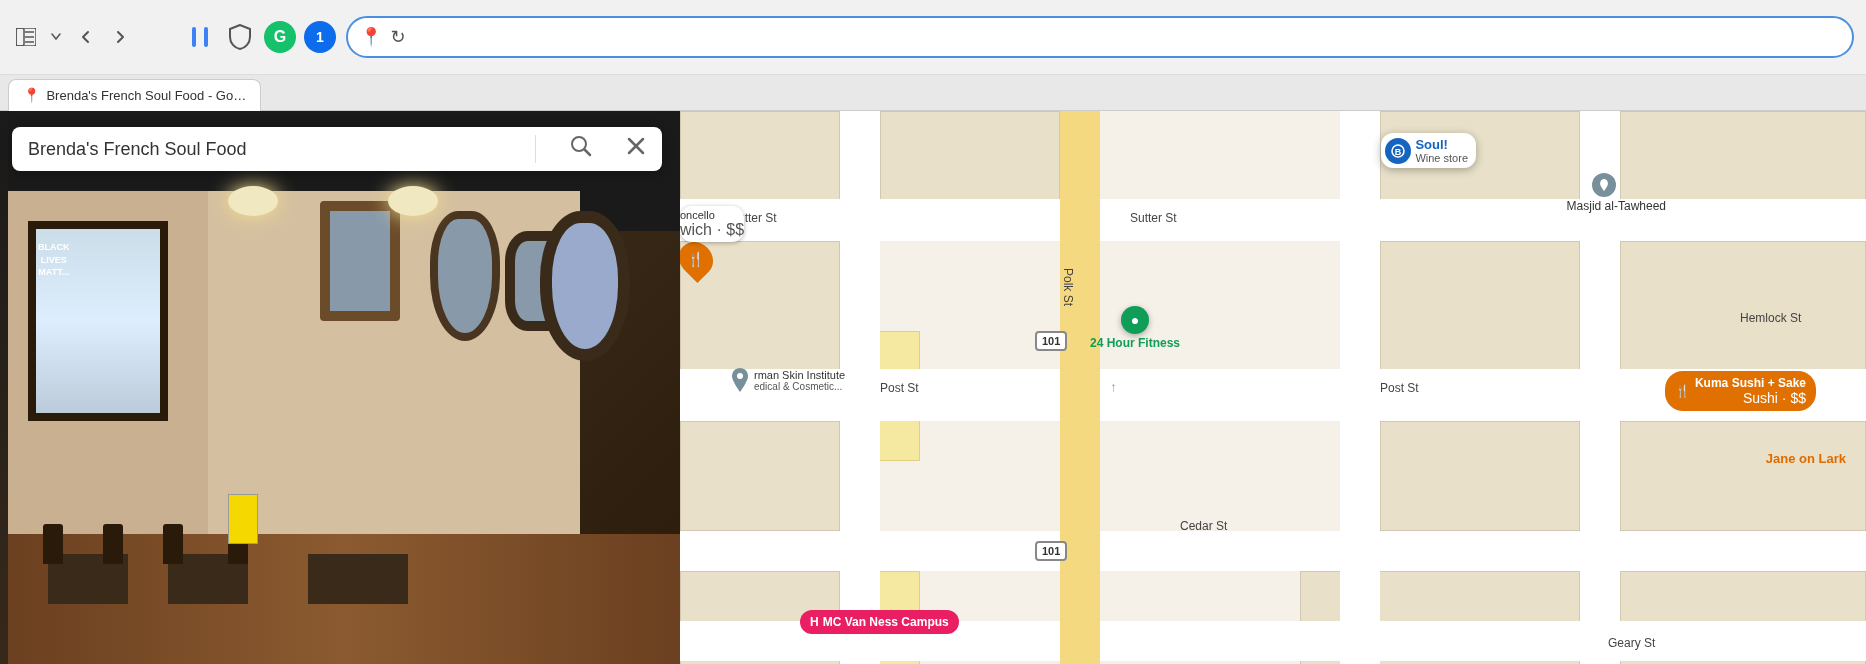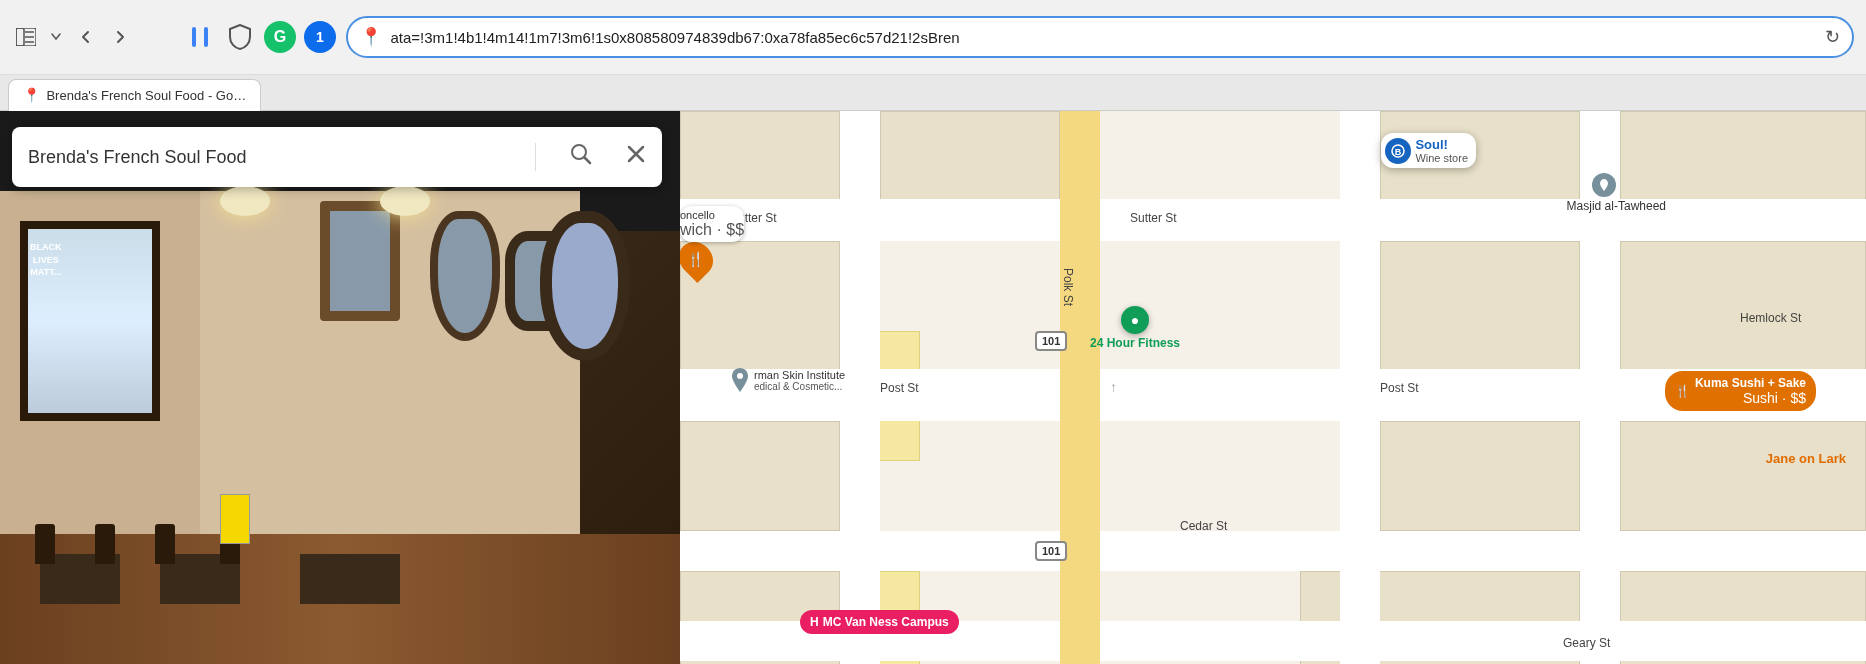--- a/index.html
+++ b/index.html
@@ -181,21 +181,21 @@
       flex-shrink: 0;
       background: #2a2a2a;
     }
 
     
     .search-box {
       position: absolute;
       top: 16px;
       left: 12px;
       width: 650px;
-      height: 60px;
+      height: 44px;
       background: white;
       border-radius: 8px;
       box-shadow: 0 2px 12px rgba(0,0,0,0.3);
       display: flex;
       align-items: center;
       padding: 0 16px;
       z-index: 10;
       gap: 20px;
     }
 
@@ -227,20 +227,21 @@
       cursor: pointer;
     }
 
     
     .restaurant-photo {
       width: 100%;
       height: 100%;
       background: linear-gradient(135deg, #1a1a1a 0%, #3a2a1a 50%, #2a1a0a 100%);
       position: relative;
       overflow: hidden;
+      padding-left: 8px;
     }
 
     
     .photo-interior {
       width: 100%;
       height: 100%;
       position: relative;
     }
 
     
@@ -449,21 +450,20 @@
       <span>G</span>
     </div>
 
     <div class="onepass-icon">
       <span>1</span>
     </div>
   </div>
 
   <div class="url-bar-wrapper">
     <span class="url-favicon">📍</span>
-    <input class="url-input" type="text" value="ata=!3m1!4b1!4m14!1m7!3m6!1s0x808580974839db67:0xa78fa85ec6c57d21!2sBren" style="">
     <span class="url-refresh">↻</span>
   </div>
 </div>
 
 <div class="tab-bar">
   <div class="tab">
     <span class="tab-favicon">📍</span>
     <span class="tab-title">Brenda's French Soul Food - Google Maps</span>
   </div>
 </div>
@@ -565,21 +565,21 @@
       <div class="street-h-yellow" style="left:380px;width:40px;top:0;bottom:0;height:100%;"></div>
       <div class="street-v-yellow" style="left:380px;width:40px;"></div>
       <div class="street-v" style="left:660px;width:40px;"></div>
       <div class="street-v" style="left:900px;width:40px;"></div>
 
       <div class="map-label" style="top:100px;left:50px;">Sutter St</div>
       <div class="map-label" style="top:100px;left:450px;">Sutter St</div>
       <div class="map-label" style="top:270px;left:200px;">Post St</div>
       <div class="map-label" style="top:270px;left:700px;">Post St</div>
       <div class="map-label" style="top:408px;left:500px;">Cedar St</div>
-      <div class="map-label" style="top:525px;left:883px;">Geary St</div>
+      <div class="map-label" style="top:525px;left:928px;">Geary St</div>
       <div class="map-label" style="top:150px;left:388px;transform:rotate(90deg);transform-origin:left center;">Polk St</div>
       <div class="map-label" style="top:200px;left:1060px;">Hemlock St</div>
 
       <div class="map-marker" style="top:22px;right:390px;">
         <div class="bevmo-marker">
           <div class="bevmo-icon-circle">
             <svg width="16" height="16" viewBox="0 0 16 16">
                 <circle cx="8" cy="8" r="6" fill="none" stroke="white" stroke-width="1.5"></circle>
                 <text x="8" y="12" text-anchor="middle" fill="white" font-size="9" font-weight="bold">B</text>
               </svg>

